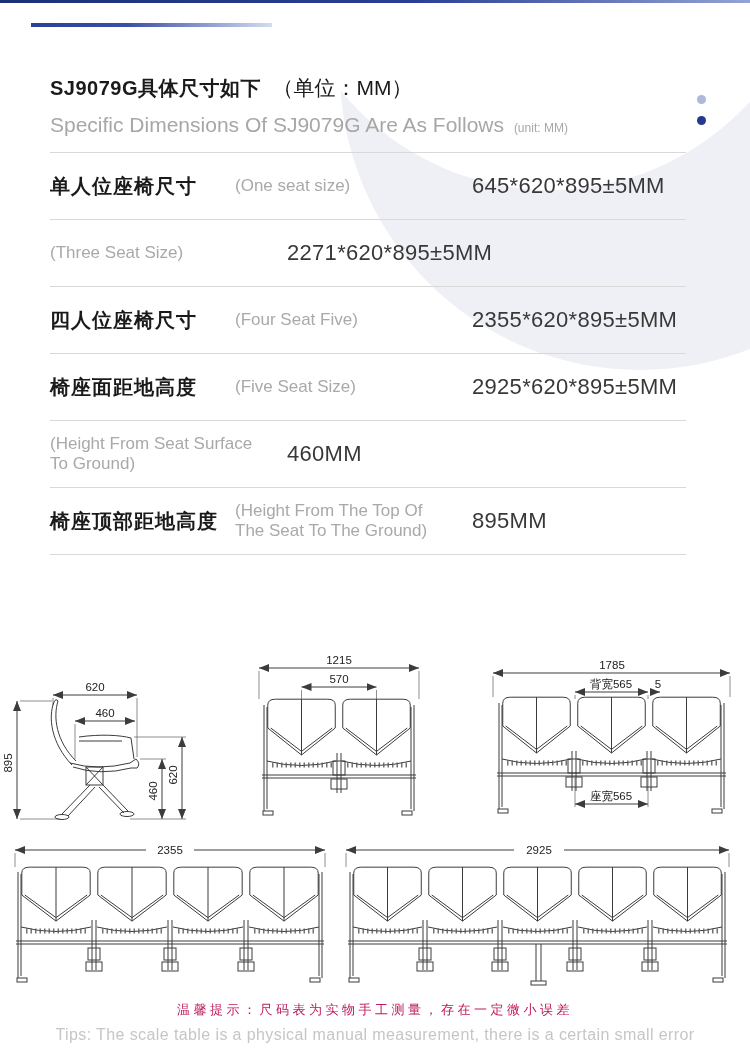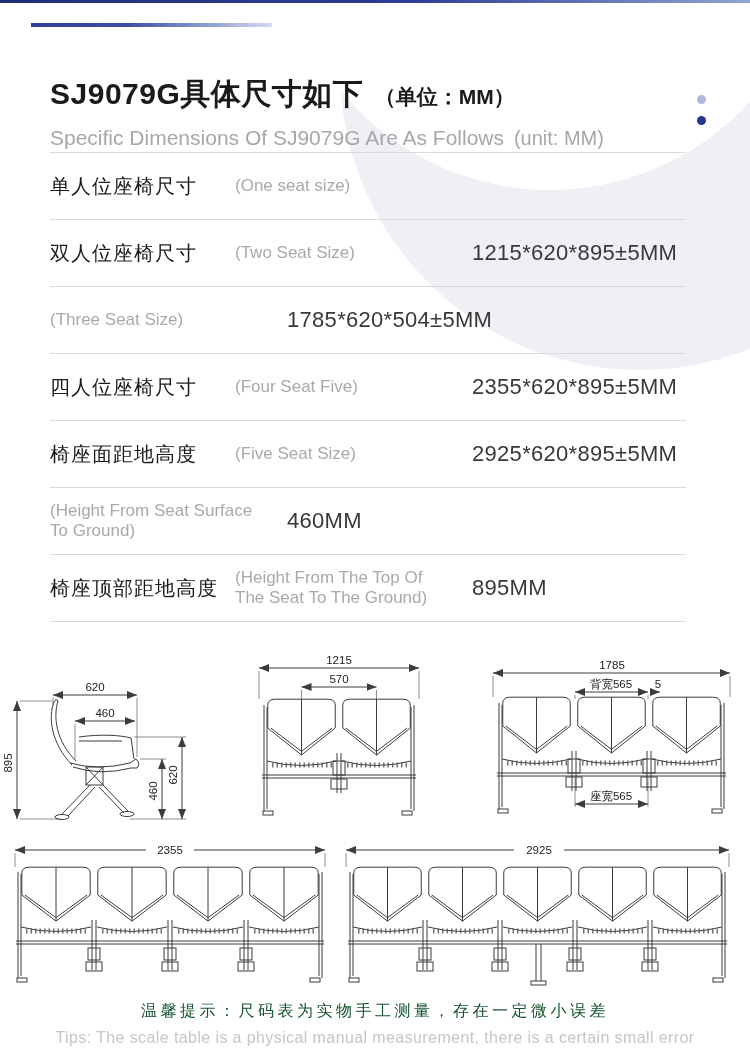--- a/index.html
+++ b/index.html
@@ -16,48 +16,48 @@
   .top-bar { position:absolute; left:0; top:0; width:750px; height:3px; z-index:3;
              background:linear-gradient(90deg,#1d3076 0%,#2c3e94 55%,#93a3d4 100%); }
   .accent-line { position:absolute; left:31px; top:23px; width:241px; height:4px; z-index:2;
              background:linear-gradient(90deg,#2e3f96 0%,#3c4fa5 40%,#9fadd9 80%,#d4dcf0 100%); }
 
   .dot { position:absolute; width:9px; height:9px; border-radius:50%; z-index:2; }
   .dot-light { left:697px; top:95px; background:#adb8da; }
   .dot-dark  { left:697px; top:116px; background:#24388f; }
 
   .header { position:absolute; left:50px; top:74px; z-index:2; }
-  .title-cn { font-size:30px; font-weight:700; color:#1a1a1a; letter-spacing:0.5px; display:inline-block; }
-  .title-unit { font-size:21px; font-weight:700; color:#1a1a1a; margin-left:7px; display:inline-block; }
+  .title-cn { font-size:20px; font-weight:700; color:#1a1a1a; letter-spacing:0.5px; display:inline-block; }
+  .title-unit { font-size:21px; font-weight:400; color:#1a1a1a; margin-left:7px; display:inline-block; }
   .subtitle { margin-top:11px; font-size:21px; color:#a7a7a7; }
-  .subtitle-unit { font-size:20px; color:#a7a7a7; margin-left:4px; }
+  .subtitle-unit { font-size:12px; color:#a7a7a7; margin-left:4px; }
 
   .spec-table { position:absolute; left:50px; top:152px; width:636px; border-top:1px solid #d9d9d9; z-index:2; }
   .spec-row { display:flex; align-items:center; height:67px; border-bottom:1px solid #d9d9d9; }
-  .cell-cn { width:185px; font-size:20px; font-weight:400; color:#1a1a1a; letter-spacing:1px; }
+  .cell-cn { width:185px; font-size:20px; font-weight:700; color:#1a1a1a; letter-spacing:1px; }
   .cell-en { width:237px; font-size:17px; color:#a9a9a9; line-height:1.18; padding-right:24px; }
   .cell-val { flex:1; font-size:22px; color:#383838; letter-spacing:0.3px; }
 
   svg.draw { position:absolute; z-index:2; overflow:visible; }
   #svg-side  { left:0px;   top:655px; }
   #svg-two   { left:250px; top:653px; }
   #svg-three { left:484px; top:651px; }
   #svg-four  { left:12px;  top:838px; }
   #svg-five  { left:342px; top:838px; }
 
   .ln   { stroke:#3c3c3c; stroke-width:1; fill:none; }
   .dim  { stroke:#3c3c3c; stroke-width:1; fill:none; }
   .ext  { stroke:#6a6a6a; stroke-width:0.75; fill:none; }
   .hatch{ stroke:#5a5a5a; stroke-width:5; stroke-dasharray:1.5,3; opacity:.85; fill:none; }
   .beam { stroke:#3c3c3c; stroke-width:1; fill:none; }
   text.dimtxt { font-family:"Liberation Sans","DejaVu Sans",sans-serif; font-size:11.5px; fill:#222; text-anchor:middle; }
   text.dimtxt-cn { font-size:11.5px; }
 
   .footer { position:absolute; left:0; right:0; top:1001px; text-align:center; z-index:2; }
-  .tip-cn { font-size:16px; color:#14532d; letter-spacing:3.5px; }
+  .tip-cn { font-size:13px; color:#be185d; letter-spacing:3.5px; }
   .tip-en { font-size:16px; color:#c6c6c6; margin-top:7px; letter-spacing:0.4px; }
 </style>
 </head>
 <body>
 
 <div class="page">
 
   <div class="deco-circle"></div>
   <div class="deco-circle-white"></div>
   <div class="top-bar"></div>
@@ -86,29 +86,25 @@
     <div class="subtitle">
       <span>Specific Dimensions Of SJ9079G Are As Follows</span>
       <span class="subtitle-unit">(unit: MM)</span>
     </div>
   </div>
 
   <div class="spec-table">
     <div class="spec-row">
       <div class="cell-cn">单人位座椅尺寸</div>
       <div class="cell-en">(One seat size)</div>
-    </div>
-    <div class="spec-row">
-      <div class="cell-cn">双人位座椅尺寸</div>
-      <div class="cell-en">(Two Seat Size)</div>
-      <div class="cell-val">1215*620*895±5MM</div>
+      <div class="cell-val">645*620*895±5MM</div>
     </div>
     <div class="spec-row">
       <div class="cell-en">(Three Seat Size)</div>
-      <div class="cell-val">1785*620*504±5MM</div>
+      <div class="cell-val">2271*620*895±5MM</div>
     </div>
     <div class="spec-row">
       <div class="cell-cn">四人位座椅尺寸</div>
       <div class="cell-en">(Four Seat Five)</div>
       <div class="cell-val">2355*620*895±5MM</div>
     </div>
     <div class="spec-row">
       <div class="cell-cn">椅座面距地高度</div>
       <div class="cell-en">(Five Seat Size)</div>
       <div class="cell-val">2925*620*895±5MM</div>

